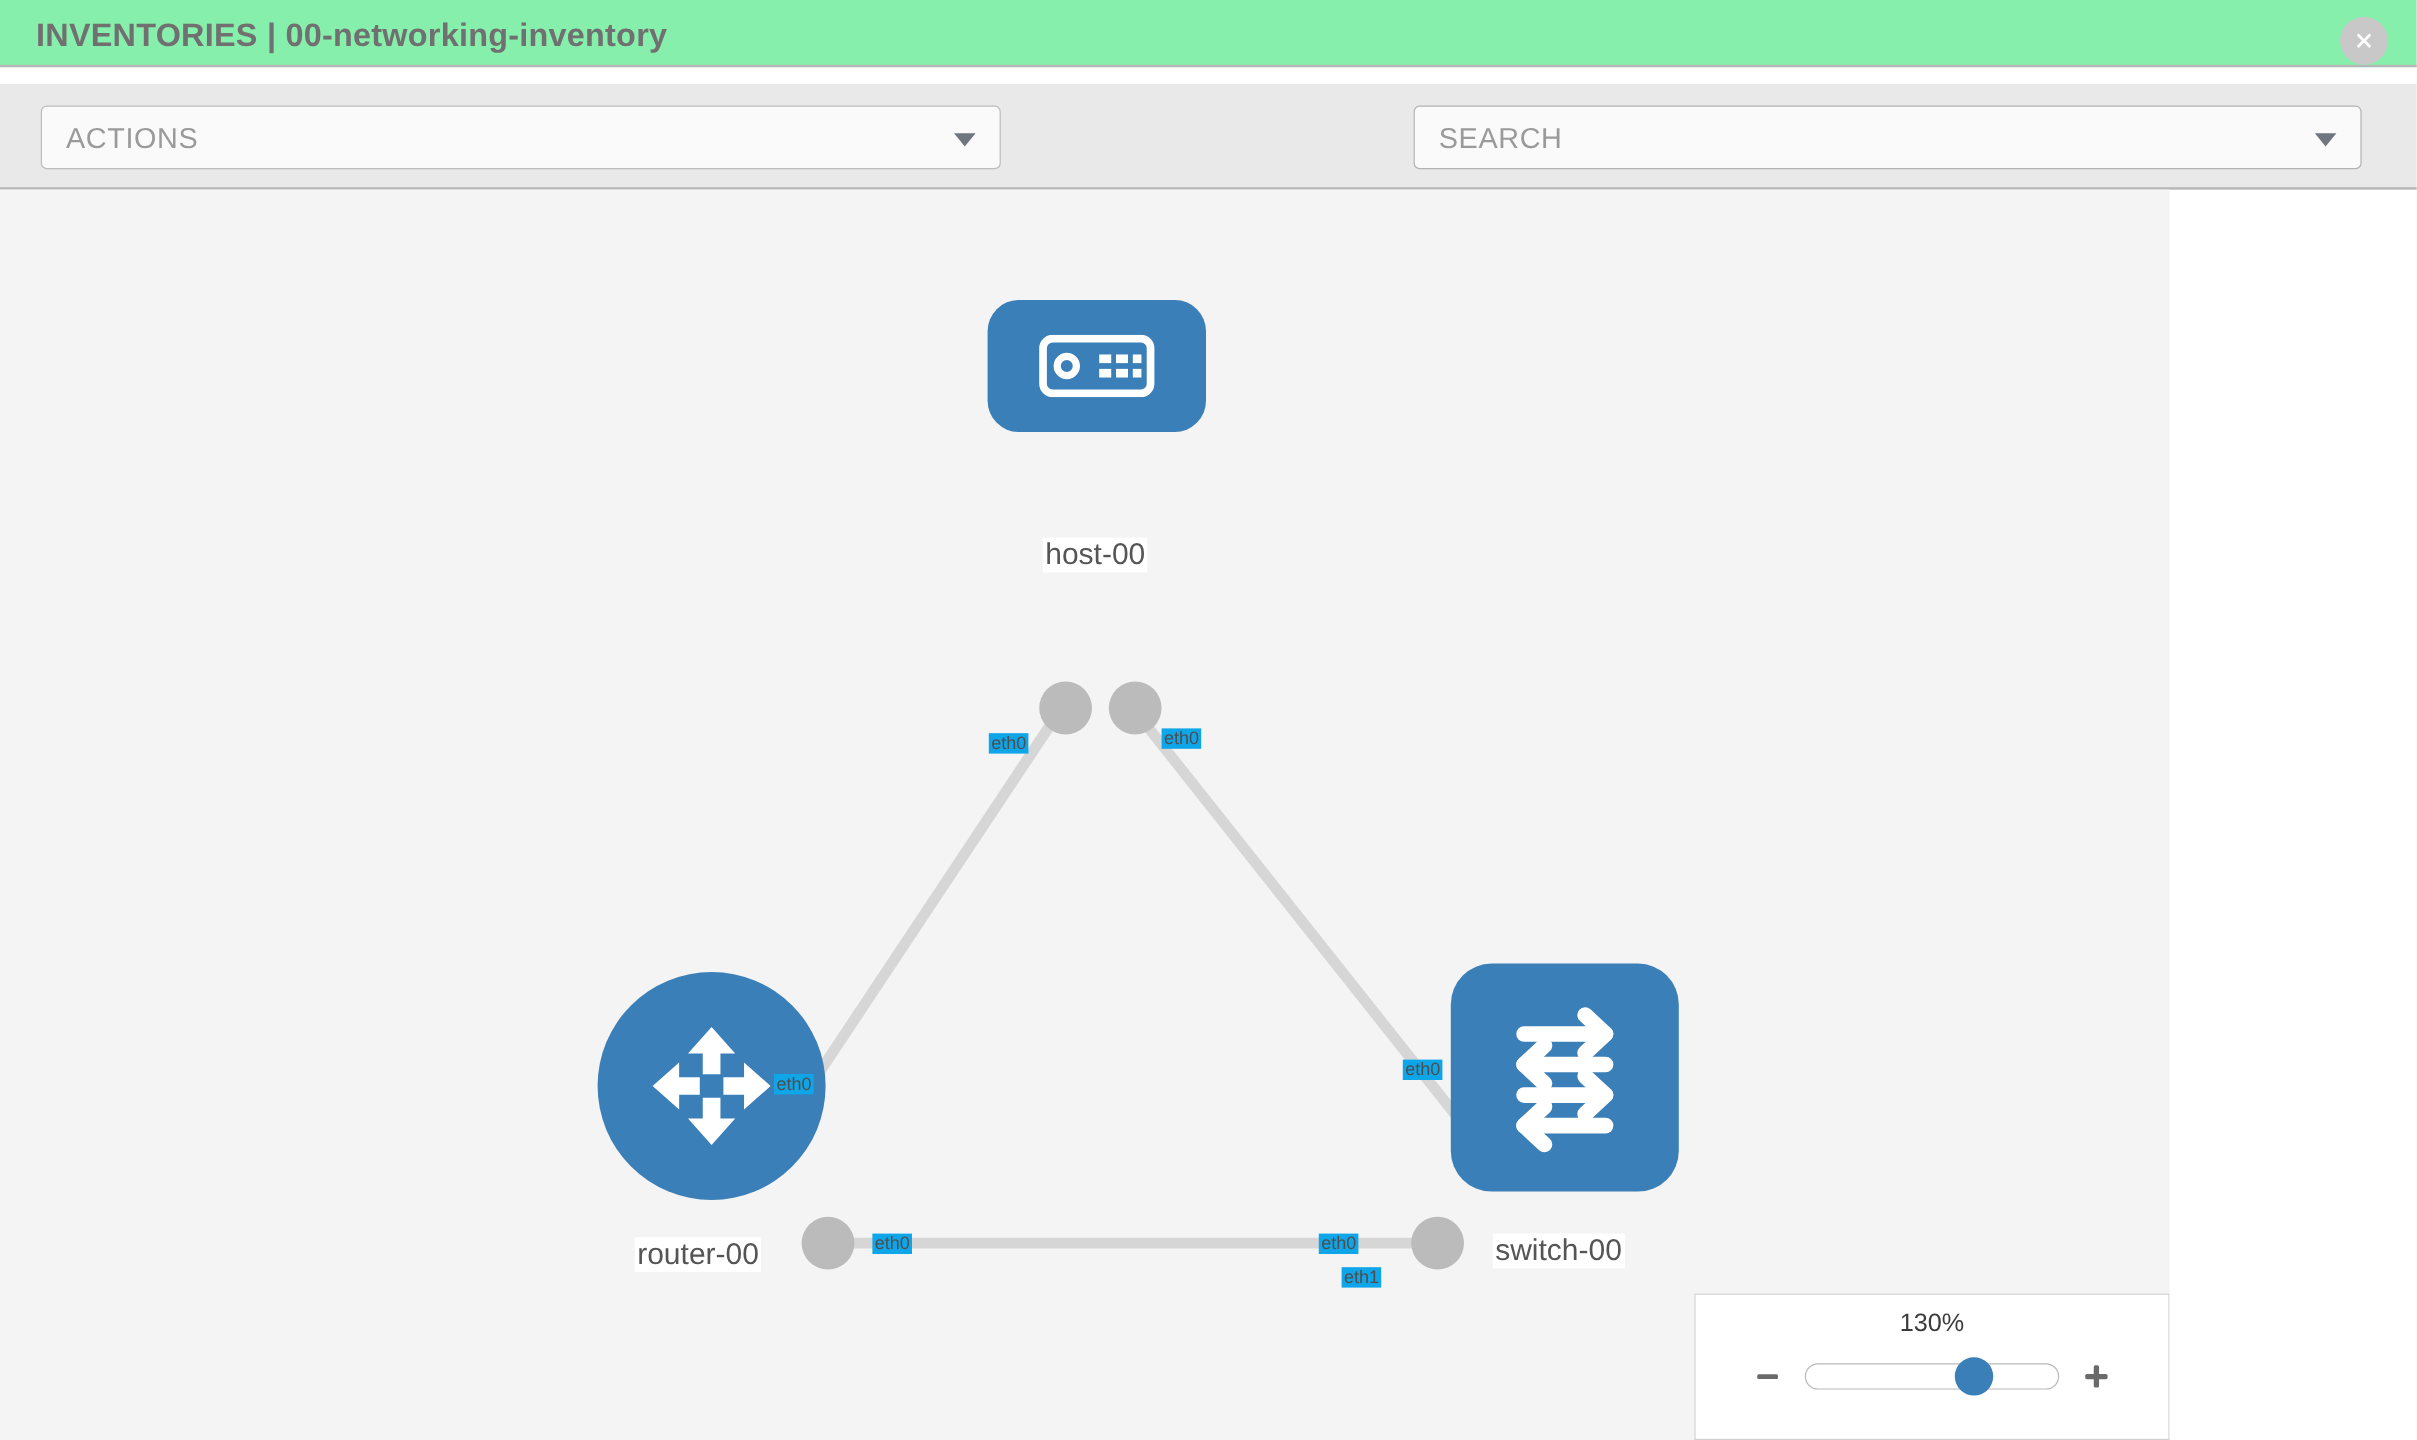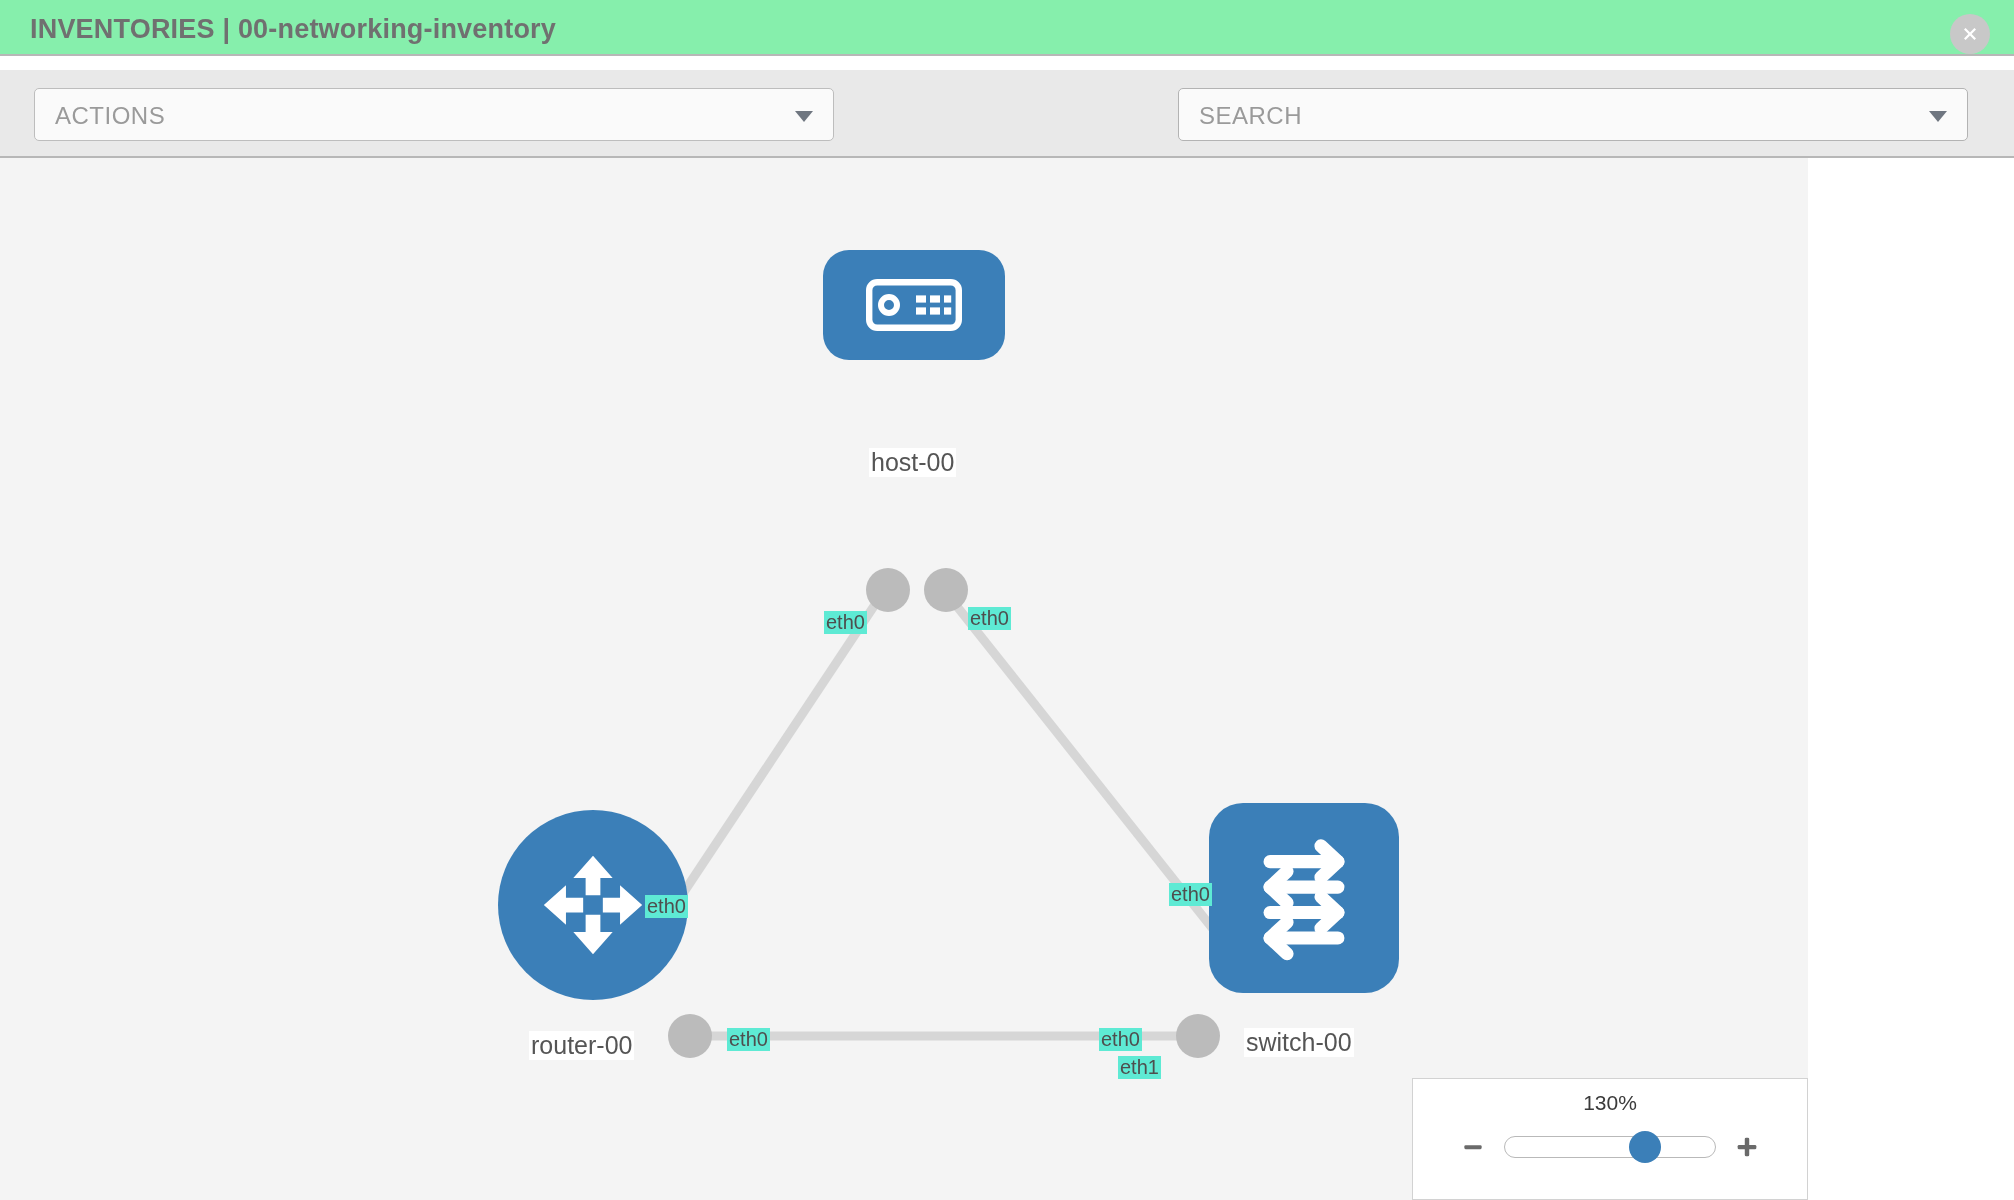--- a/index.html
+++ b/index.html
@@ -155,23 +155,23 @@
     position: absolute;
     font-size: 25px;
     color: #555555;
     background: #ffffff;
     white-space: nowrap;
     padding: 0 2px;
     text-align: center;
   }
   .edge-label {
     position: absolute;
-    font-size: 20px;
+    font-size: 15px;
     color: #4e4e4e;
-    background: #5eead4;
+    background: #0ea5e9;
     white-space: nowrap;
     padding: 0 2px;
   }
 
   
   .zoom-widget {
     position: absolute;
     right: 0;
     bottom: 0;
     width: 396px;

